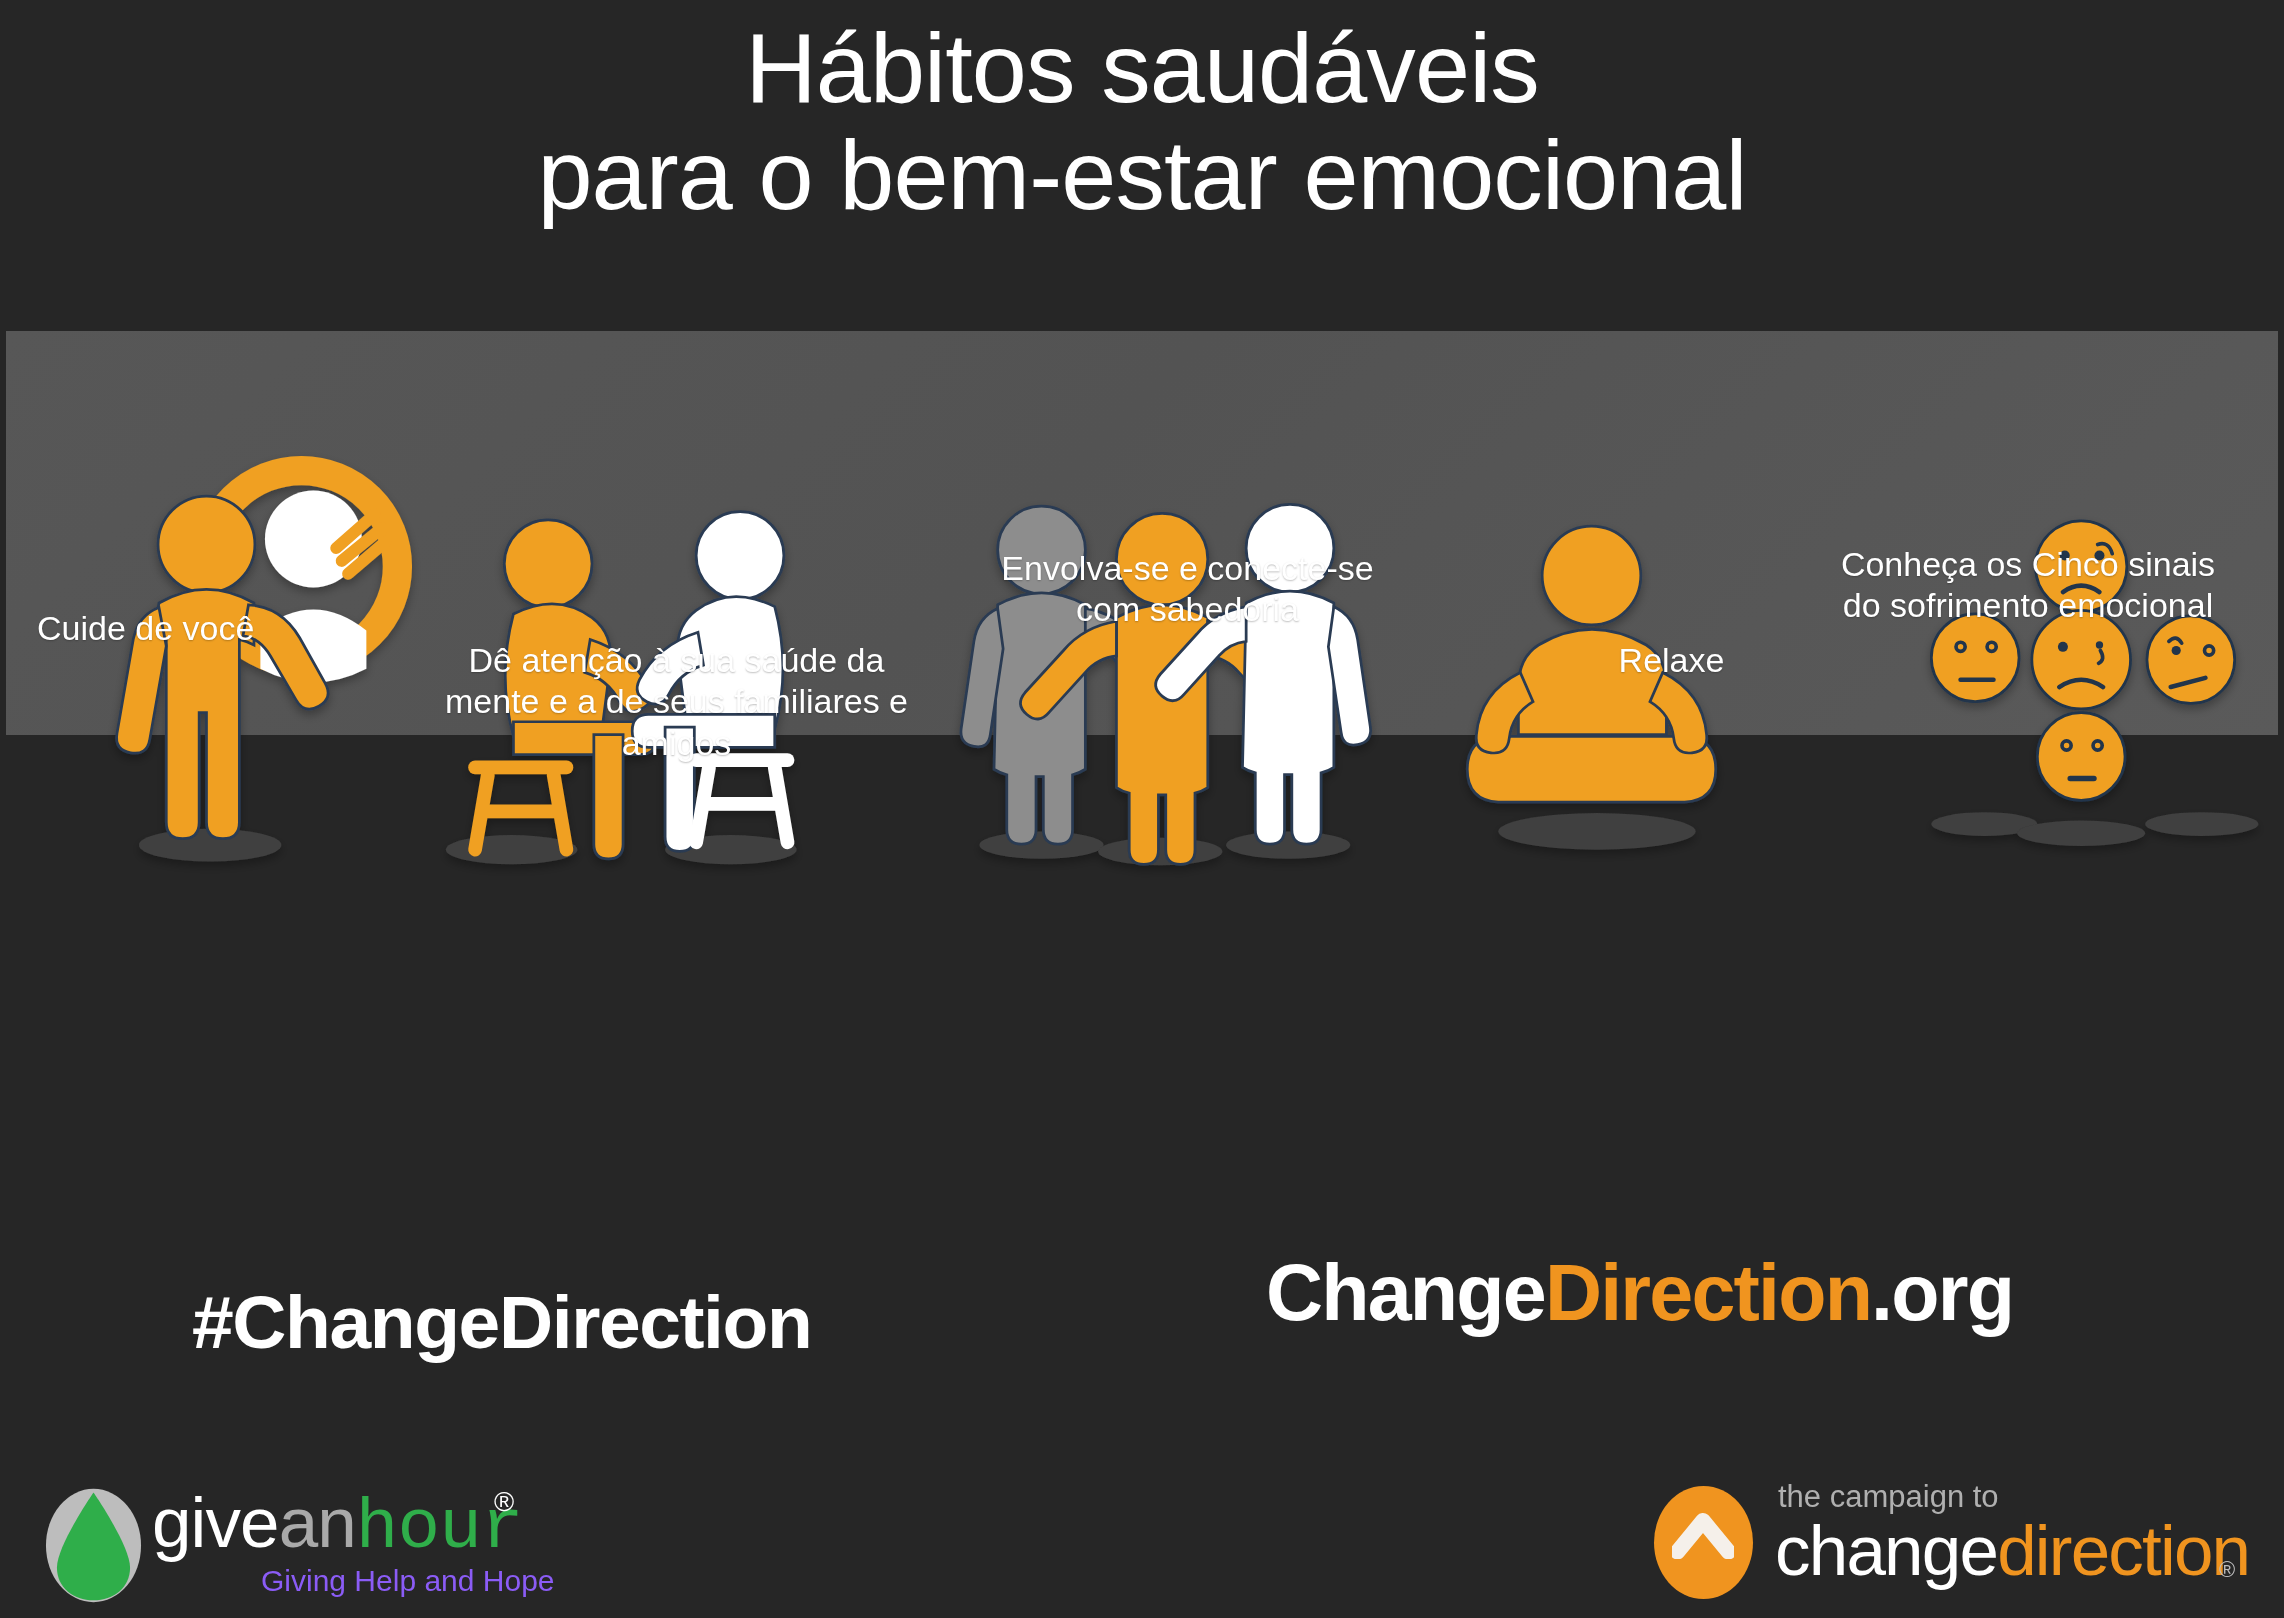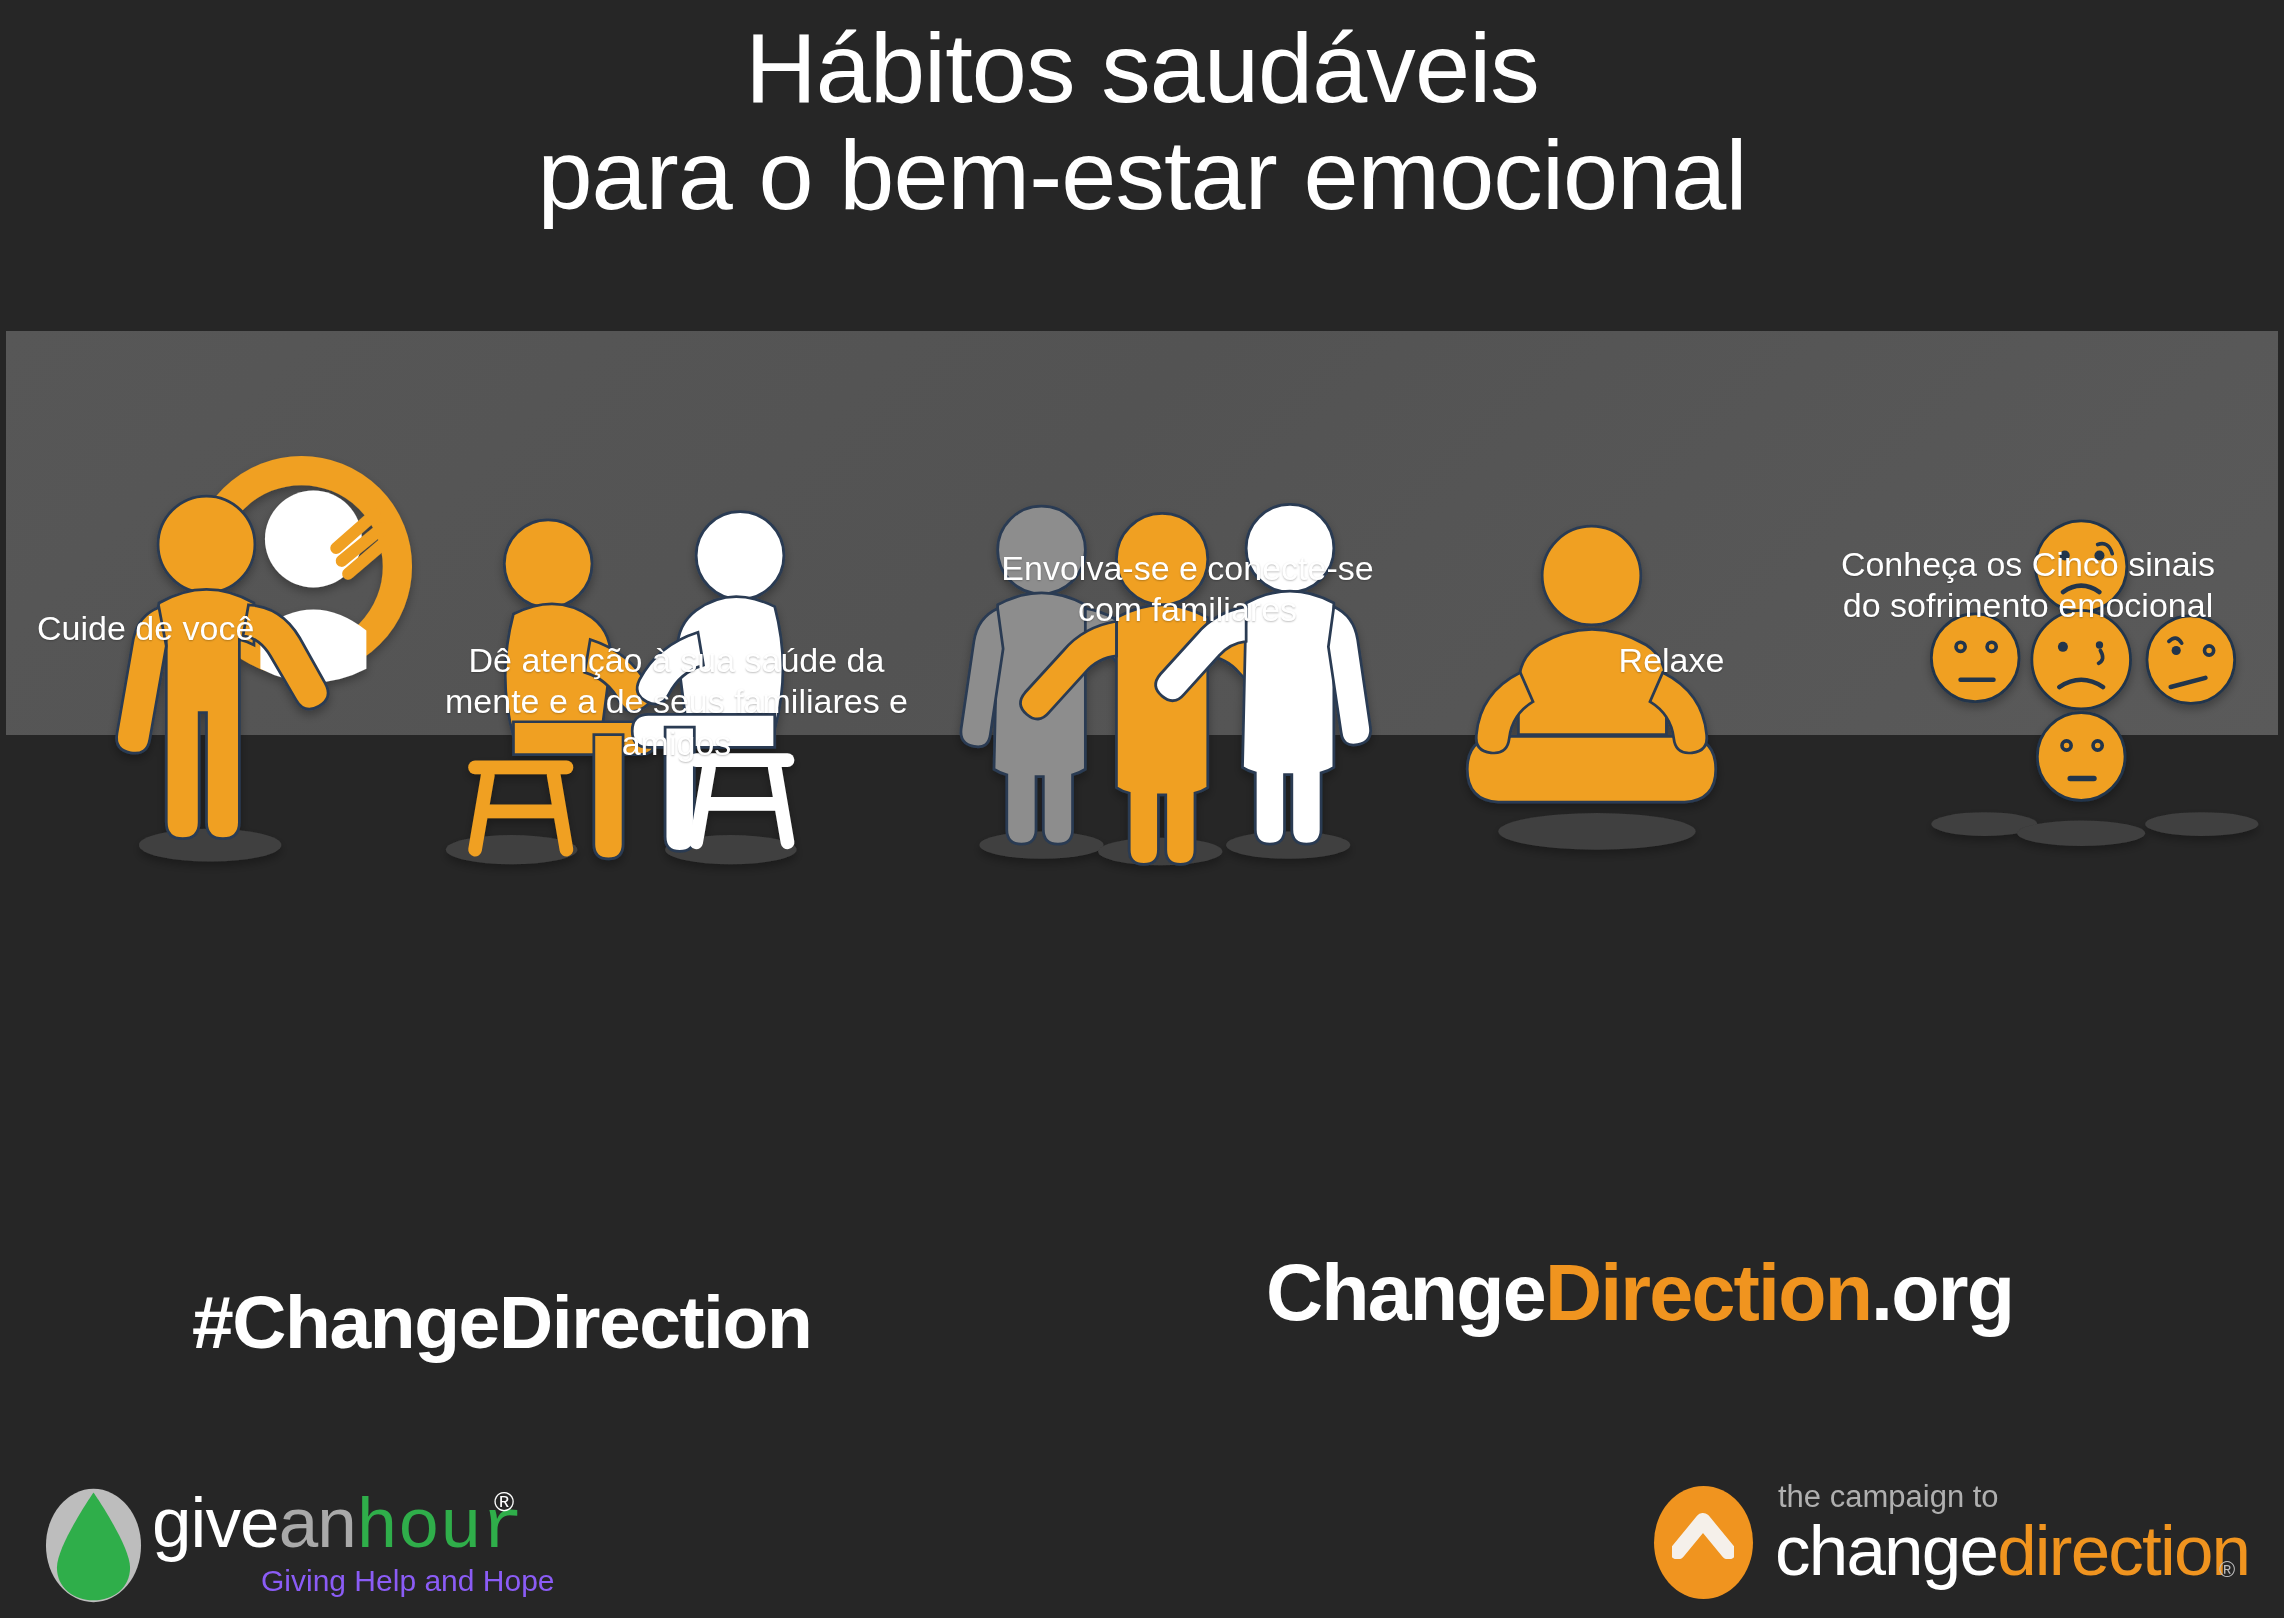--- a/index.html
+++ b/index.html
@@ -335,21 +335,21 @@
         <circle cx="2296" cy="816" r="5" fill="none" stroke="#20344c" stroke-width="4"></circle>
         <line x1="2266" y1="852" x2="2292" y2="852" stroke="#20344c" stroke-width="6" stroke-linecap="round"></line>
       </g>
     </g>
   </svg>
 
   <div class="caption" id="cap1">Cuide de você</div>
   <div class="caption" id="cap2">Dê atenção à sua saúde da
 mente e a de seus familiares e amigos</div>
   <div class="caption" id="cap3">Envolva-se e conecte-se
-com familiares</div>
+com sabedoria</div>
   <div class="caption" id="cap4">Relaxe</div>
   <div class="caption" id="cap5">Conheça os Cinco sinais
 do sofrimento emocional</div>
 
   <div class="hashtag">#ChangeDirection</div>
 
   <div class="url">
     <span class="w">Change</span><span class="o">Direction</span><span class="w">.org</span>
   </div>
 

